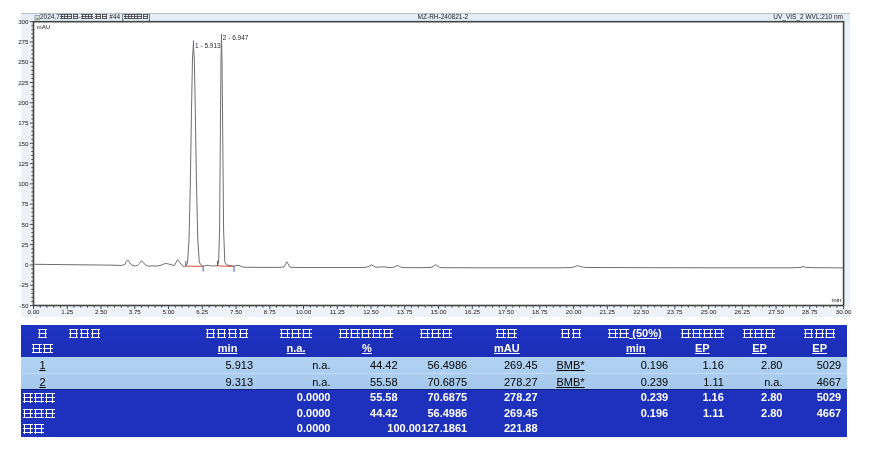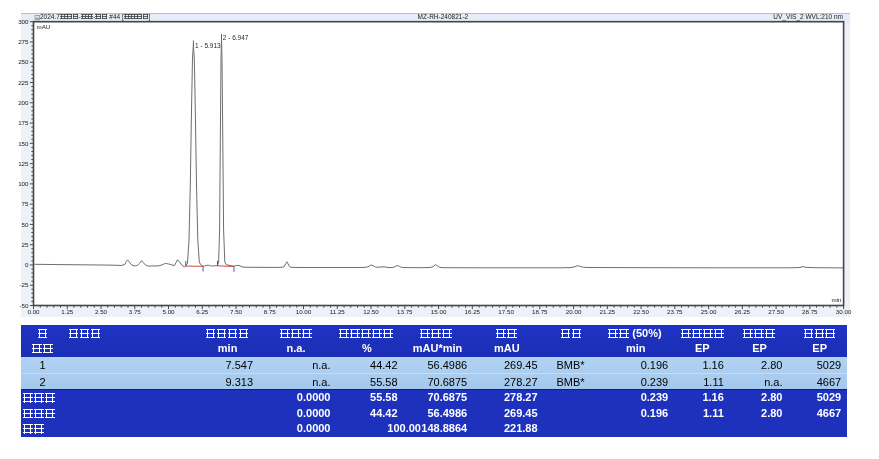--- a/index.html
+++ b/index.html
@@ -22,21 +22,21 @@
   background:linear-gradient(#1e33c2,#1b2eb6);}
 #trows{position:absolute;left:21px;top:357px;width:825.5px;height:33.4px;
   background:linear-gradient(#b2d2f2,#a3c8ec);}
 #trowdiv{position:absolute;left:21px;top:373.4px;width:825.5px;height:1px;background:#c3dcf5;}
 #tsum{position:absolute;left:21px;top:388.9px;width:825.5px;height:48.1px;
   background:#1d31bd;border-top:1.5px solid #101f7a;box-sizing:border-box;}
 .d,.h,.dc,.hc,.dl,.hl{position:absolute;font-size:11px;white-space:nowrap;}
 .d,.dc,.dl{color:#000;}
 .h,.hc,.hl{color:#fff;font-weight:bold;}
 .d,.h{text-align:right;}
-.dc,.hc{text-align:center;}
+.dc,.hc{text-align:center;text-decoration:underline;}
 </style></head>
 <body>
 <div id="page">
 <div id="panel"></div>
 <div id="band"></div>
 <div class="tt" style="left:40px">2024.7<span class="cjs"></span><span class="cjs"></span><span class="cjs"></span>-<span class="cjs"></span><span class="cjs"></span>-<span class="cjs"></span><span class="cjs"></span> #44 [<span class="cjs"></span><span class="cjs"></span><span class="cjs"></span><span class="cjs"></span>]</div>
 <div class="tt" style="left:417.6px">MZ-RH-240821-2</div>
 <div class="tt" style="left:743px;width:100px;text-align:right">UV_VIS_2 WVL:210 nm</div>
 <svg class="chart" width="879" height="459" viewBox="0 0 879 459">
 <g>
@@ -314,28 +314,27 @@
     <div class="hc" style="left:446.3px;width:120px;top:326.0px;height:15px;line-height:15px"><span class="cj"></span><span class="cj"></span></div>
     <div class="hc" style="left:510.9px;width:120px;top:326.0px;height:15px;line-height:15px"><span class="cj"></span><span class="cj"></span></div>
     <div class="hc" style="left:574.5px;width:120px;top:326.0px;height:15px;line-height:15px"><span class="cj"></span><span class="cj"></span> (50%)</div>
     <div class="hc" style="left:642.4px;width:120px;top:326.0px;height:15px;line-height:15px"><span class="cj"></span><span class="cj"></span><span class="cj"></span><span class="cj"></span></div>
     <div class="hc" style="left:699.0px;width:120px;top:326.0px;height:15px;line-height:15px"><span class="cj"></span><span class="cj"></span><span class="cj"></span></div>
     <div class="hc" style="left:759.3px;width:120px;top:326.0px;height:15px;line-height:15px"><span class="cj"></span><span class="cj"></span><span class="cj"></span></div>
     <div class="hc" style="left:-17.5px;width:120px;top:341.0px;height:15px;line-height:15px"><span class="cj"></span><span class="cj"></span></div>
     <div class="hc" style="left:167.6px;width:120px;top:341.0px;height:15px;line-height:15px">min</div>
     <div class="hc" style="left:236.0px;width:120px;top:341.0px;height:15px;line-height:15px">n.a.</div>
     <div class="hc" style="left:307.0px;width:120px;top:341.0px;height:15px;line-height:15px">%</div>
-    <div class="hc" style="left:377.5px;width:120px;top:341.0px;height:15px;line-height:15px">mAU*min</div>
     <div class="hc" style="left:446.9px;width:120px;top:341.0px;height:15px;line-height:15px">mAU</div>
     <div class="hc" style="left:575.7px;width:120px;top:341.0px;height:15px;line-height:15px">min</div>
     <div class="hc" style="left:642.3px;width:120px;top:341.0px;height:15px;line-height:15px">EP</div>
     <div class="hc" style="left:699.5px;width:120px;top:341.0px;height:15px;line-height:15px">EP</div>
     <div class="hc" style="left:759.7px;width:120px;top:341.0px;height:15px;line-height:15px">EP</div>
     <div class="dc" style="left:-17.5px;width:120px;top:357.0px;height:16.7px;line-height:16.7px">1</div>
-    <div class="d" style="right:626px;top:357.0px;height:16.7px;line-height:16.7px">7.547</div>
+    <div class="d" style="right:626px;top:357.0px;height:16.7px;line-height:16.7px">5.913</div>
     <div class="d" style="right:548.5px;top:357.0px;height:16.7px;line-height:16.7px">n.a.</div>
     <div class="d" style="right:481.4px;top:357.0px;height:16.7px;line-height:16.7px">44.42</div>
     <div class="d" style="right:411.8px;top:357.0px;height:16.7px;line-height:16.7px">56.4986</div>
     <div class="d" style="right:341.4px;top:357.0px;height:16.7px;line-height:16.7px">269.45</div>
     <div class="dc" style="left:510.5px;width:120px;top:357.0px;height:16.7px;line-height:16.7px">BMB*</div>
     <div class="d" style="right:210.79999999999995px;top:357.0px;height:16.7px;line-height:16.7px">0.196</div>
     <div class="d" style="right:155.20000000000005px;top:357.0px;height:16.7px;line-height:16.7px">1.16</div>
     <div class="d" style="right:96.5px;top:357.0px;height:16.7px;line-height:16.7px">2.80</div>
     <div class="d" style="right:37.799999999999955px;top:357.0px;height:16.7px;line-height:16.7px">5029</div>
     <div class="dc" style="left:-17.5px;width:120px;top:373.7px;height:16.7px;line-height:16.7px">2</div>
@@ -363,14 +362,14 @@
     <div class="h" style="right:548.5px;top:405.93333333333334px;height:15.53333333333334px;line-height:15.53333333333334px">0.0000</div>
     <div class="h" style="right:481.4px;top:405.93333333333334px;height:15.53333333333334px;line-height:15.53333333333334px">44.42</div>
     <div class="h" style="right:411.8px;top:405.93333333333334px;height:15.53333333333334px;line-height:15.53333333333334px">56.4986</div>
     <div class="h" style="right:341.4px;top:405.93333333333334px;height:15.53333333333334px;line-height:15.53333333333334px">269.45</div>
     <div class="h" style="right:210.79999999999995px;top:405.93333333333334px;height:15.53333333333334px;line-height:15.53333333333334px">0.196</div>
     <div class="h" style="right:155.20000000000005px;top:405.93333333333334px;height:15.53333333333334px;line-height:15.53333333333334px">1.11</div>
     <div class="h" style="right:96.5px;top:405.93333333333334px;height:15.53333333333334px;line-height:15.53333333333334px">2.80</div>
     <div class="h" style="right:37.799999999999955px;top:405.93333333333334px;height:15.53333333333334px;line-height:15.53333333333334px">4667</div>
     <div class="h" style="right:548.5px;top:421.46666666666664px;height:15.53333333333334px;line-height:15.53333333333334px">0.0000</div>
     <div class="h" style="right:458px;top:421.46666666666664px;height:15.53333333333334px;line-height:15.53333333333334px">100.00</div>
-    <div class="h" style="right:411.8px;top:421.46666666666664px;height:15.53333333333334px;line-height:15.53333333333334px">148.8864</div>
+    <div class="h" style="right:411.8px;top:421.46666666666664px;height:15.53333333333334px;line-height:15.53333333333334px">127.1861</div>
     <div class="h" style="right:341.4px;top:421.46666666666664px;height:15.53333333333334px;line-height:15.53333333333334px">221.88</div>
 </div>
 </body></html>

